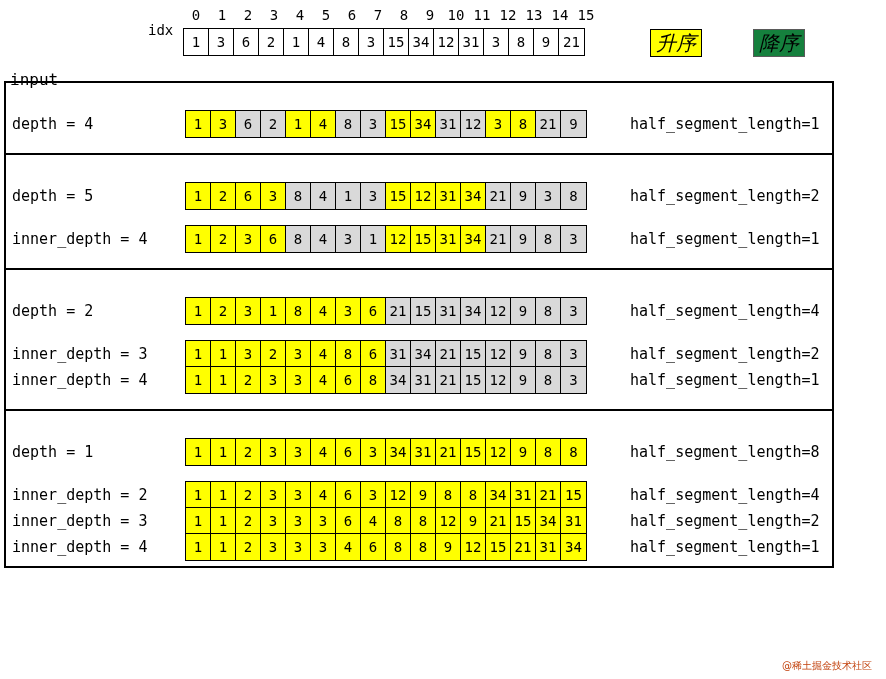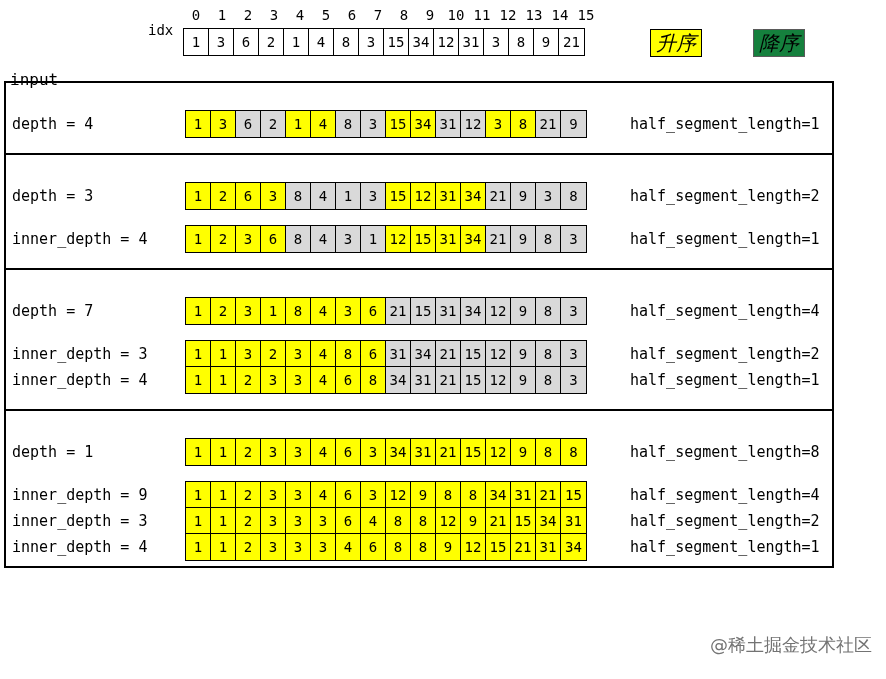--- a/index.html
+++ b/index.html
@@ -138,24 +138,24 @@
     height: 28px;
     line-height: 28px;
     font-size: 15px;
     white-space: nowrap;
   }
 
   
   #watermark {
     position: absolute;
     right: 14px;
-    bottom: 22px;
+    bottom: 6px;
     font-family: "DejaVu Sans", "Liberation Sans", sans-serif;
-    font-size: 18px;
-    color: #737373;
+    font-size: 10px;
+    color: #c2410c;
     white-space: nowrap;
   }
 </style>
 </head>
 <body>
 
 <div id="header">
   <div id="idx-label">idx</div>
   <div id="idx-row">
       <div class="idx-cell">0</div>
@@ -221,21 +221,21 @@
           <div class="cell grey">21</div>
           <div class="cell grey">9</div>
         </div>
         <div class="row-note">half_segment_length=1</div>
       </div>
       <div class="spacer-lg"></div>
     </div>
     <div class="section">
       <div class="spacer-lg"></div>
       <div class="srow">
-        <div class="row-label">depth = 3</div>
+        <div class="row-label">depth = 5</div>
         <div class="row-cells">
           <div class="cell hl">1</div>
           <div class="cell hl">2</div>
           <div class="cell hl">6</div>
           <div class="cell hl">3</div>
           <div class="cell grey">8</div>
           <div class="cell grey">4</div>
           <div class="cell grey">1</div>
           <div class="cell grey">3</div>
           <div class="cell hl">15</div>
@@ -270,21 +270,21 @@
           <div class="cell grey">8</div>
           <div class="cell grey">3</div>
         </div>
         <div class="row-note">half_segment_length=1</div>
       </div>
       <div class="spacer-lg"></div>
     </div>
     <div class="section">
       <div class="spacer-lg"></div>
       <div class="srow">
-        <div class="row-label">depth = 7</div>
+        <div class="row-label">depth = 2</div>
         <div class="row-cells">
           <div class="cell hl">1</div>
           <div class="cell hl">2</div>
           <div class="cell hl">3</div>
           <div class="cell hl">1</div>
           <div class="cell hl">8</div>
           <div class="cell hl">4</div>
           <div class="cell hl">3</div>
           <div class="cell hl">6</div>
           <div class="cell grey">21</div>
@@ -365,21 +365,21 @@
           <div class="cell hl">15</div>
           <div class="cell hl">12</div>
           <div class="cell hl">9</div>
           <div class="cell hl">8</div>
           <div class="cell hl">8</div>
         </div>
         <div class="row-note">half_segment_length=8</div>
       </div>
       <div class="spacer-lg"></div>
       <div class="srow">
-        <div class="row-label">inner_depth = 9</div>
+        <div class="row-label">inner_depth = 2</div>
         <div class="row-cells">
           <div class="cell hl">1</div>
           <div class="cell hl">1</div>
           <div class="cell hl">2</div>
           <div class="cell hl">3</div>
           <div class="cell hl">3</div>
           <div class="cell hl">4</div>
           <div class="cell hl">6</div>
           <div class="cell hl">3</div>
           <div class="cell hl">12</div>

